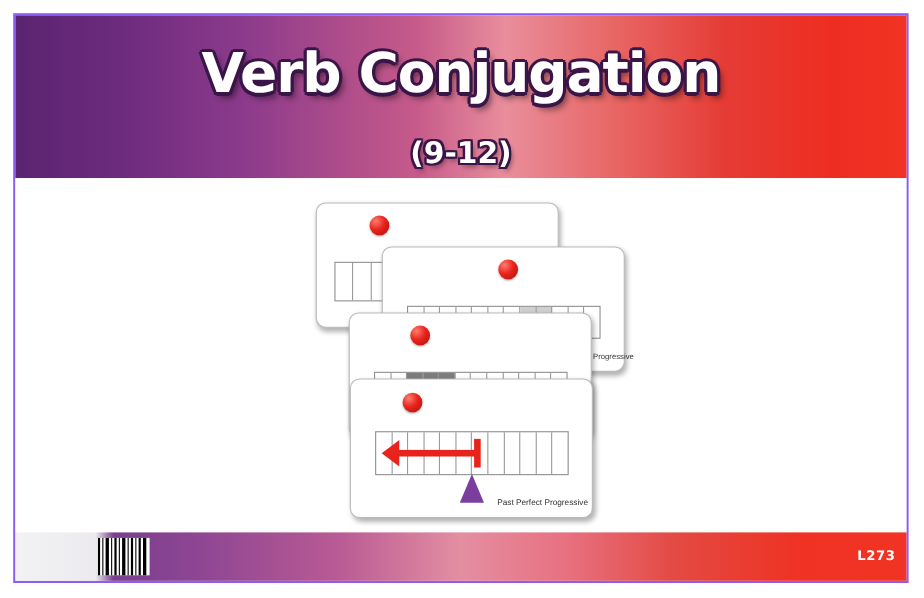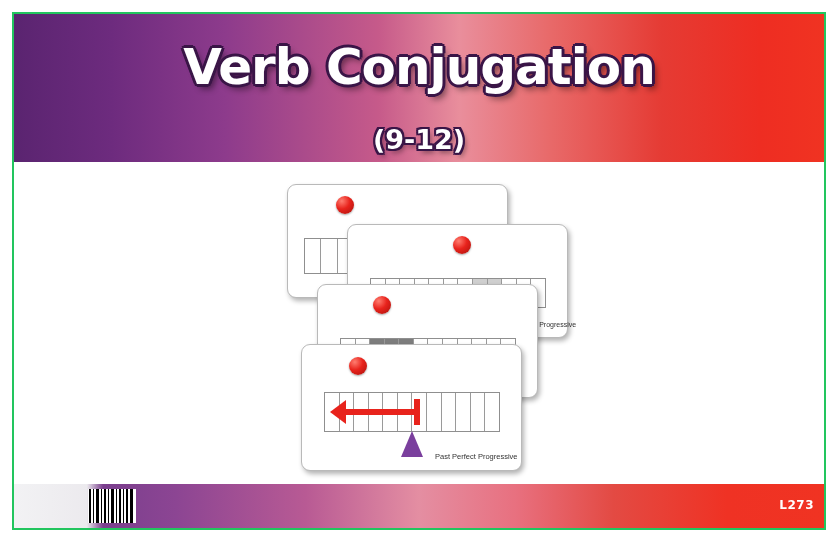--- a/index.html
+++ b/index.html
@@ -3,21 +3,21 @@
 <meta charset="utf-8">
 <style>
   html,body{margin:0;padding:0;background:#ffffff;}
   body{width:840px;height:544px;overflow:hidden;font-family:"Liberation Sans",sans-serif;}
 
   .page{position:relative;width:840px;height:544px;background:#ffffff;}
 
   
   .card{
     position:absolute;left:12px;top:12px;width:814px;height:518px;
-    border:2px solid #22c55e;background:#fff;box-sizing:border-box;
+    border:2px solid #8b5cf6;background:#fff;box-sizing:border-box;
   }
 
   
   .banner{
     position:absolute;left:0;top:0;width:810px;height:148px;
     background:linear-gradient(90deg,#5a2470 0%,#6d2b7e 12%,#8d3b8c 26%,#c65a8a 45%,#e98e9c 55%,#e86a6a 66%,#e53b34 80%,#ee2d22 92%,#f03322 100%);
     overflow:hidden;
   }
   .banner-title{
     position:absolute;left:0;top:24px;width:810px;text-align:center;
@@ -150,21 +150,21 @@
             <div class="cell"></div>
             <div class="cell"></div>
             <div class="cell"></div>
             <div class="cell"></div>
             <div class="cell"></div>
             <div class="cell"></div>
           </div>
           <div class="caption" style="left:150px;top:97px;">Present</div>
         </div>
 
-        <div class="mcard" style="left:287px;top:182px;width:219px;height:125px;">
+        <div class="mcard" style="left:304px;top:182px;width:219px;height:125px;">
           <div class="dot" style="left:47px;top:12px;"></div>
           <div class="grid" style="left:22px;top:47px;width:176px;height:40px;">
             <div class="cell"></div>
             <div class="cell"></div>
             <div class="cell"></div>
             <div class="cell"></div>
             <div class="cell"></div>
             <div class="cell"></div>
             <div class="cell"></div>
             <div class="cell"></div>

